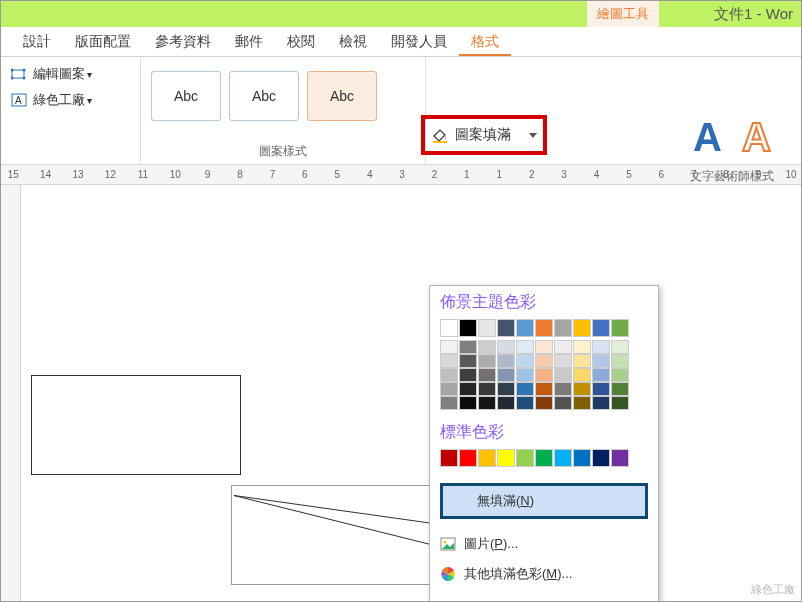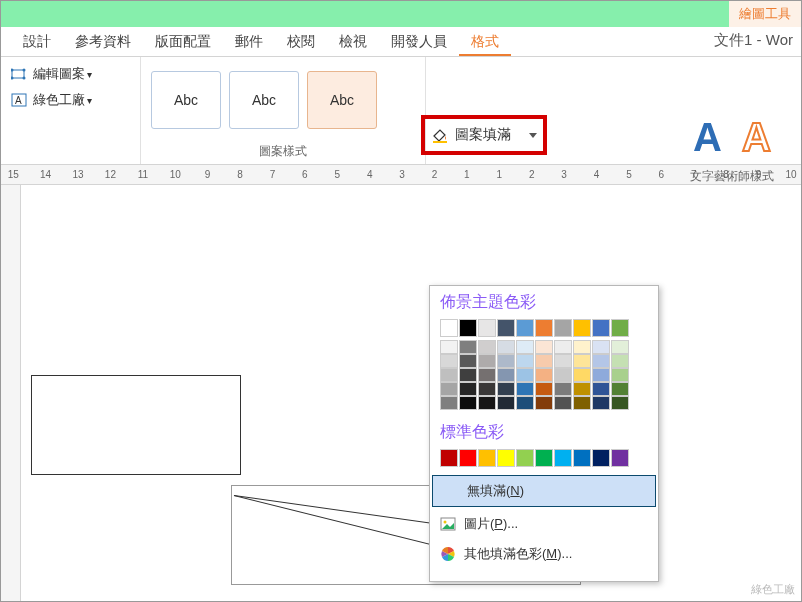--- a/index.html
+++ b/index.html
@@ -1,31 +1,31 @@
 <!DOCTYPE html>
 <html><head>
 <meta charset="utf-8">
 <style>
 *{box-sizing:border-box;margin:0;padding:0;font-family:"Microsoft JhengHei","Segoe UI",sans-serif;}
 body{width:802px;height:602px;background:#fff;overflow:hidden;position:relative;border:1px solid #999;}
-.titlebar{height:26px;background:#86efac;display:flex;align-items:flex-end;flex-direction:column;}
+.titlebar{height:26px;background:#bef264;display:flex;align-items:flex-start;}
 .title-tab{margin-left:586px;padding:4px 10px;color:#ed7d31;font-size:13px;background:#fdf1e7;}
 .title-doc{margin-left:auto;padding:4px 8px 4px 0;font-size:15px;color:#555;}
 .ribbon-tabs{height:30px;background:#fff;display:flex;border-bottom:1px solid #d4d4d4;padding-left:10px;}
 .ribbon-tabs .tab{padding:6px 12px;font-size:14px;color:#444;cursor:pointer;}
 .ribbon-tabs .tab.active{border-bottom:2px solid #ed7d31;color:#ed7d31;}
 .ribbon{height:108px;background:#fff;display:flex;border-bottom:1px solid #d4d4d4;position:relative;}
 .group{border-right:1px solid #e1e1e1;padding:4px 10px 2px;display:flex;flex-direction:column;justify-content:space-between;}
 .group-label{text-align:center;font-size:12px;color:#666;margin-top:auto;padding-bottom:2px;}
 .g1{width:140px;}
 .g1 .row{display:flex;align-items:center;font-size:13px;color:#333;margin:4px 0;}
 .g1 .row svg{margin-right:4px;}
 .g2{width:285px;}
 .shape-gallery{display:flex;gap:8px;margin-top:10px;}
-.shape-box{width:70px;height:58px;border:1px solid #b7c9e0;border-radius:3px;display:flex;align-items:center;justify-content:center;font-size:14px;color:#333;background:#fff;}
+.shape-box{width:70px;height:50px;border:1px solid #b7c9e0;border-radius:3px;display:flex;align-items:center;justify-content:center;font-size:14px;color:#333;background:#fff;}
 .shape-box.sel{background:#fdece0;border-color:#e8b58e;}
 .fill-btn-wrap{position:absolute;left:420px;top:58px;width:126px;height:40px;border:4px solid #d40000;display:flex;align-items:center;padding:0 6px;gap:6px;font-size:14px;color:#333;}
 .fill-btn-wrap svg{flex-shrink:0;}
 .arrow-down{width:0;height:0;border-left:4px solid transparent;border-right:4px solid transparent;border-top:5px solid #555;margin-left:auto;}
 .wordart-group{position:absolute;left:656px;top:58px;width:150px;display:flex;flex-direction:column;align-items:center;}
 .wordart-row{display:flex;gap:20px;font-family:"Times New Roman",serif;font-weight:bold;}
 .wa{font-size:40px;}
 .wa1{color:#2e6db5;}
 .wa2{color:#fff;-webkit-text-stroke:2px #ed7d31;}
 .wordart-label{font-size:12px;color:#666;margin-top:8px;}
@@ -42,38 +42,38 @@
 .dd-sect{padding:6px 10px 4px;font-size:16px;color:#8b5cf6;}
 .swatch-grid{padding:2px 10px 6px;display:flex;flex-direction:column;gap:0;}
 .swatch-row{display:flex;gap:1px;}
 .sw{width:18px;height:14px;border:1px solid #ccc;}
 .swatch-row.head .sw{height:18px;margin-bottom:3px;}
 .std-row{display:flex;gap:1px;padding:2px 10px 6px;}
 .std-row .sw{width:18px;height:18px;}
 .dd-item{display:flex;align-items:center;gap:8px;padding:6px 10px;font-size:13px;color:#333;cursor:pointer;}
 .dd-item.hl{background:#cde0f7;border:1px solid #8ab4e8;margin:-1px;}
 .dd-item .sub{margin-left:auto;color:#777;font-size:10px;}
-.no-fill-wrap{border:1px solid #0c4a6e;margin:2px;}
+.no-fill-wrap{border:3px solid #0c4a6e;margin:10px;}
 .no-fill-wrap .dd-item.hl{margin:0;border:none;}
 .icon-sq{width:16px;height:16px;display:inline-flex;align-items:center;justify-content:center;}
 .watermark{position:absolute;right:6px;bottom:4px;font-size:11px;color:#bbb;}
 u{text-decoration:underline;}
 </style>
 </head>
 <body>
 
 <div class="titlebar">
  <div class="title-tab">繪圖工具</div>
  <div class="title-doc">文件1 - Wor</div>
 </div>
 
 <div class="ribbon-tabs" id="tabs">
     <div class="tab">設計</div>
+    <div class="tab">版面配置</div>
     <div class="tab">參考資料</div>
-    <div class="tab">版面配置</div>
     <div class="tab">郵件</div>
     <div class="tab">校閱</div>
     <div class="tab">檢視</div>
     <div class="tab">開發人員</div>
     <div class="tab active">格式</div>
   </div>
 
 <div class="ribbon">
  <div class="group g1">
   <div class="row">

